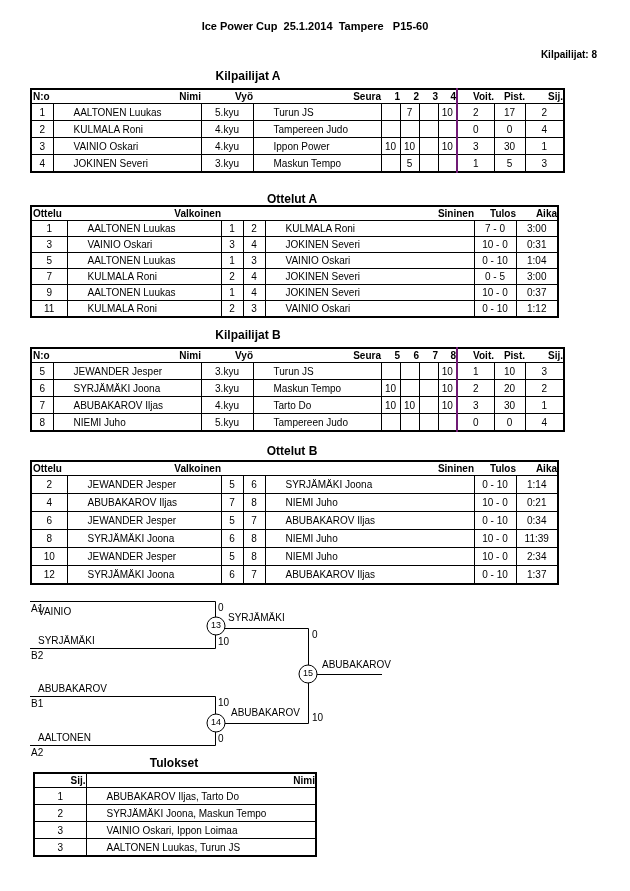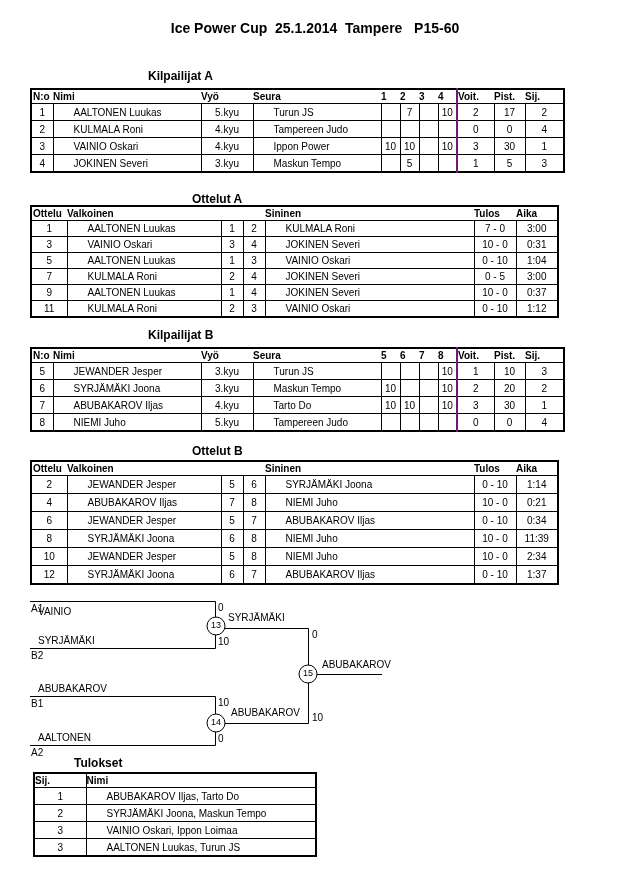--- a/index.html
+++ b/index.html
@@ -1,32 +1,32 @@
 <!DOCTYPE html>
 <html><head>
 <meta charset="utf-8">
 <style>
   html,body{margin:0;padding:0;background:#fff;}
   .page{position:relative;width:630px;height:891px;background:#fff;overflow:hidden;
         font-family:"Liberation Sans",sans-serif;color:#000;}
   .title{position:absolute;top:20px;left:0;width:630px;text-align:center;
-         font-size:14px;font-weight:bold;white-space:pre;}
+         font-size:11px;font-weight:bold;white-space:pre;}
   .competitors{position:absolute;top:49px;left:0;width:597px;text-align:right;
          font-size:10px;font-weight:bold;}
-  .heading{position:absolute;width:200px;font-size:12px;font-weight:bold;}
+  .heading{position:absolute;width:200px;text-align:center;font-size:12px;font-weight:bold;}
   .h-pool-a{left:148px;top:69px;}
   .h-matches-a{left:192px;top:192px;}
   .h-pool-b{left:148px;top:328px;}
   .h-matches-b{left:192px;top:444px;}
   .h-results{left:74px;top:756px;}
 
   table.tbl{position:absolute;border-collapse:collapse;table-layout:fixed;
             border:2px solid #000;font-size:10px;}
   .tbl th{font-weight:bold;border:0;border-bottom:1px solid #000;height:13px;
-          padding:0;text-align:left;white-space:nowrap;overflow:visible;}
+          padding:0;text-align:right;white-space:nowrap;overflow:visible;}
   .tbl th.hl{text-align:left;padding-left:1px;}
   .tbl td{border:1px solid #000;padding:0;white-space:nowrap;overflow:hidden;}
   .tbl td.c{text-align:center;}
   .tbl td.l{text-align:left;padding-left:20px;}
   .tbl th.grp,.tbl td.grp{border-left:2px solid #701a75;}
   .pool td{height:16px;}
   .ma td{height:15px;}
   .mb td{height:17px;}
   .res td{height:16px;}
   .t-pool-a{left:30px;top:88px;width:533px;}
@@ -39,20 +39,21 @@
   .bracket svg{position:absolute;left:0;top:0;}
   .bk{position:absolute;white-space:nowrap;}
   .mnum{position:absolute;width:18px;text-align:center;font-size:9px;}
 </style>
 </head>
 <body>
 
 <div class="page">
 
   <div class="title">Ice Power Cup  25.1.2014  Tampere   P15-60</div>
+  <div class="competitors">Kilpailijat: 8</div>
 
   <div class="heading h-pool-a">Kilpailijat A</div>
 
   <table class="tbl pool t-pool-a">
     <colgroup>
         <col style="width:22px">
         <col style="width:148px">
         <col style="width:52px">
         <col style="width:128px">
         <col style="width:19px">

